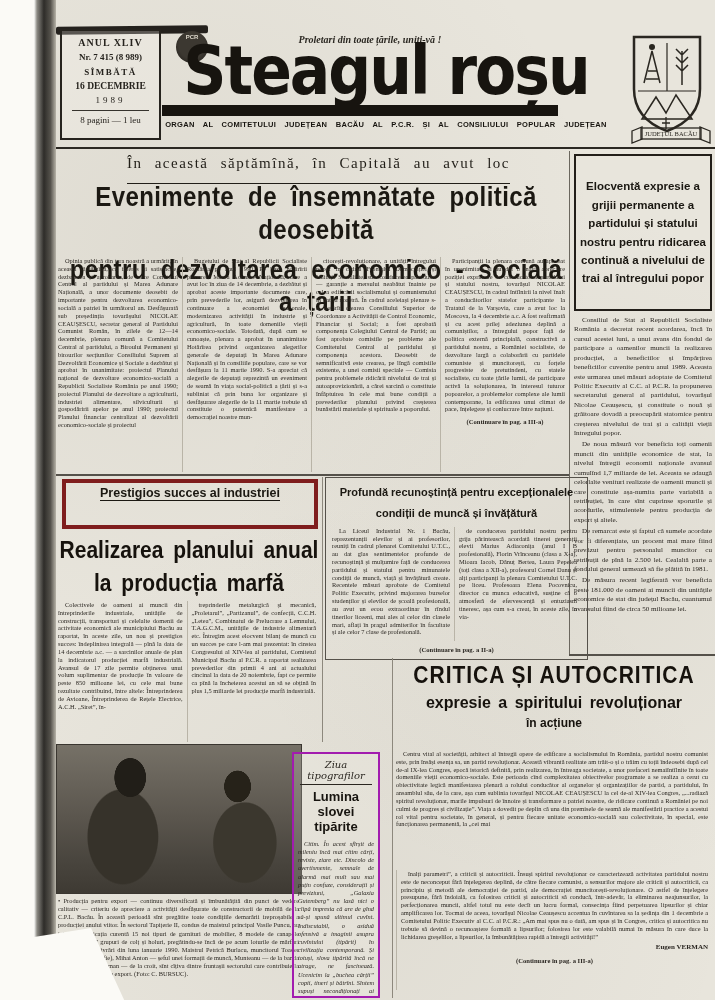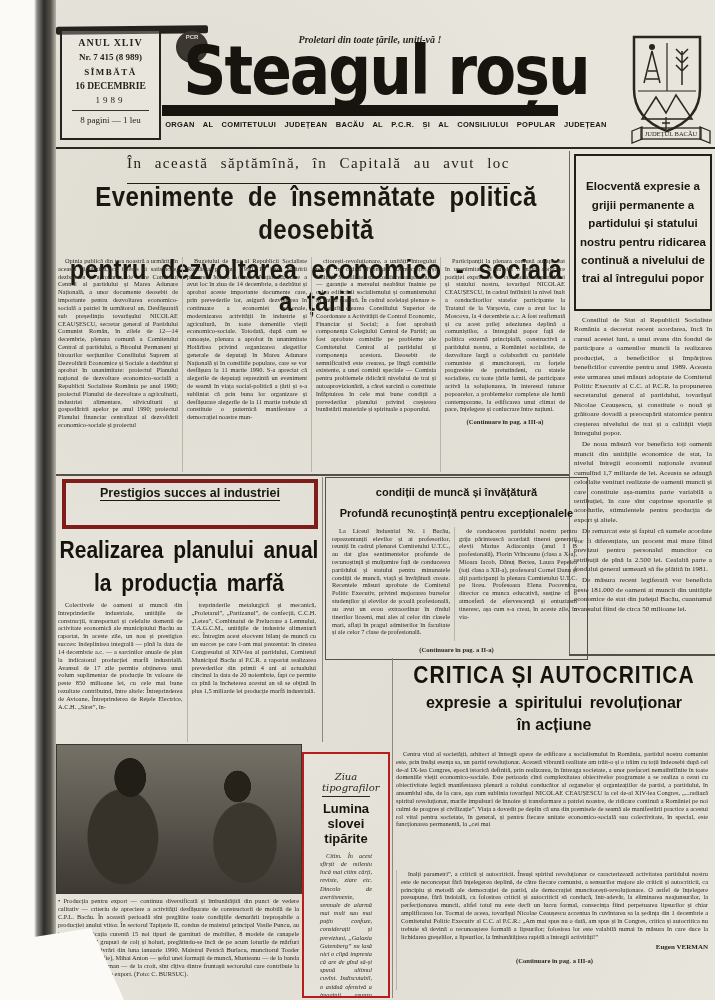--- a/index.html
+++ b/index.html
@@ -96,35 +96,35 @@
       radial-gradient(ellipse 58px 78px at 27% 62%, #36322a 60%, transparent 62%),
       radial-gradient(ellipse 22px 26px at 74% 28%, #262219 60%, transparent 62%),
       radial-gradient(ellipse 52px 66px at 77% 66%, #3b372e 60%, transparent 62%),
       linear-gradient(180deg, #767167 0%, #5b564e 48%, #49453e 78%, #3e3a33 100%);}
   .caption{left:58px;top:897px;width:241px;height:99px;overflow:hidden;
     font-size:6.4px;line-height:1.27;text-align:justify;color:#2b2722;}
   .tear{left:34px;top:928px;width:92px;height:76px;background:#fbfaf6;
     clip-path:polygon(0 12%, 62% 0, 100% 100%, 0 100%);}
 
   
-  .tip-box{left:302px;top:752px;width:88px;height:246px;border:2px solid #b91c1c;box-sizing:border-box;
-    padding:16px;text-align:center;overflow:hidden;background:rgba(245,243,236,.2);}
+  .tip-box{left:292px;top:752px;width:88px;height:246px;border:2px solid #a21caf;box-sizing:border-box;
+    padding:4px;text-align:center;overflow:hidden;background:rgba(245,243,236,.2);}
   .tip-kicker{font-family:"DejaVu Serif",serif;font-style:italic;font-size:10px;color:#2a2620;
     border-bottom:1px solid #2a2620;padding-bottom:3px;margin:1px 2px 5px;}
   .tip-headline{font-family:"Liberation Sans",sans-serif;font-weight:bold;font-size:13px;
     line-height:1.15;color:#17140f;margin-bottom:5px;}
   .tip-body{font-size:6.3px;line-height:1.3;font-style:italic;text-align:justify;
     text-indent:6px;color:#2b2722;}
 
   
   .crit-head{left:398px;top:661px;width:312px;text-align:center;color:#16120d;
     font-family:"Liberation Sans",sans-serif;font-weight:bold;}
   .ch1{font-size:21px;letter-spacing:1px;transform:scaleY(1.15);transform-origin:center top;}
   .ch2{font-size:16px;margin-top:9px;word-spacing:3px;}
-  .ch3{font-size:16px;margin-top:4px;}
+  .ch3{font-size:12px;margin-top:4px;}
   .crit-rule{left:392px;top:658px;width:1px;height:340px;background:#8d887d;}
   .crit-cols{left:396px;top:750px;width:316px;height:240px;display:flex;overflow:hidden;flex-direction:column;}
   .signature{text-align:right;font-weight:bold;font-size:7px;margin-top:3px;text-indent:0;}
 </style>
 </head>
 <body>
 
 <div class="page">
   <div class="abs paper"></div>
   <div class="abs edge-band"></div>
@@ -200,22 +200,22 @@
     <div>la producția marfă</div>
   </div>
   <div class="abs bacau-cols">
     <div class="col">Colectivele de oameni ai muncii din întreprinderile industriale, unitățile de construcții, transporturi și celelalte domenii de activitate economică ale municipiului Bacău au raportat, în aceste zile, un nou și prestigios succes: îndeplinirea integrală — pînă la data de 14 decembrie a.c. — a sarcinilor anuale de plan la indicatorul producției marfă industrială. Avansul de 17 zile permite obținerea unui volum suplimentar de producție în valoare de peste 850 milioane lei, cu cele mai bune rezultate contribuind, între altele: Întreprinderea de Avioane, Întreprinderea de Rețele Electrice, A.C.H. „Siret”, în-</div>
     <div class="col">treprinderile metalurgică și mecanică, „Proletarul”, „Partizanul”, de confecții, C.C.H. „Letea”, Combinatul de Prelucrare a Lemnului, T.A.G.C.M., unitățile de industrie alimentară etc. Întregim acest elocvent bilanț de muncă cu un succes pe care l-am mai prezentat: în cinstea Congresului al XIV-lea al partidului, Comitetul Municipal Bacău al P.C.R. a raportat realizarea prevederilor din primii 4 ani ai actualului cincinal la data de 20 noiembrie, fapt ce permite ca pînă la încheierea acestui an să se obțină în plus 1,5 miliarde lei producție marfă industrială.</div>
   </div>
   <div class="abs vrule-mid"></div>
 
   <div class="abs rec-box">
     <div class="rec-title">
+      <div>Profundă recunoștință pentru excepționalele</div>
       <div>condiții de muncă și învățătură</div>
-      <div>Profundă recunoștință pentru excepționalele</div>
     </div>
     <div class="rec-cols">
       <div class="col">La Liceul Industrial Nr. 1 Bacău, reprezentanții elevilor și ai profesorilor, reuniți în cadrul plenarei Comitetului U.T.C., au dat glas sentimentelor profunde de recunoștință și mulțumire față de conducerea partidului și statului pentru minunatele condiții de muncă, viață și învățătură create. Recentele măsuri aprobate de Comitetul Politic Executiv, privind majorarea burselor studenților și elevilor de școală profesională, au avut un ecou extraordinar în rîndul tinerilor liceeni, mai ales al celor din clasele mari, aflați în pragul admiterilor în facultate și ale celor 7 clase de profesională.</div>
       <div class="col">de conducerea partidului nostru pentru grija părintească acordată tinerei generații elevii Marius Adiaconița (anul I B profesională), Florin Vrînceanu (clasa a X-a), Mioara Iacob, Dănuț Bertea, Laura Pepelea (toți clasa a XII-a), profesorul Cornel Danu și alți participanți la plenara Comitetului U.T.C. pe liceu. Profesoara Elena Pocovnicu, director cu munca educativă, susține că o atmosferă de efervescență și entuziasm tineresc, așa cum s-a creat, în aceste zile, în via-</div>
     </div>
     <div class="cont">(Continuare în pag. a II-a)</div>
   </div>
 
   <div class="abs photo"></div>
   <div class="abs caption">• Producția pentru export — continuu diversificată și îmbunătățită din punct de vedere calitativ — criteriu de apreciere a activității desfășurate de constructorii de mobilă de la C.P.L. Bacău. În această perioadă sînt pregătite toate condițiile demarării ireproșabile a producției anului viitor. În sectorul Tapițerie II, condus de maistrul principal Vasile Puncu, au intrat în fabricația curentă 15 noi tipuri de garnituri de mobilier, 8 modele de canapele extensibile și 7 grupuri de colț și holuri, pregătindu-se încă de pe acum loturile de mărfuri pentru primele livrări din luna ianuarie 1990. Maistrul Petrică Burlacu, muncitorul Toader Mihoc (în fotografie), Mihai Anton — șeful unei formații de muncă, Munteanu — de la banda de cusut, Ileana Roman — de la croit, sînt cîțiva dintre fruntașii sectorului care contribuie la realizarea planului de export. (Foto: C. BURSUC).</div>

